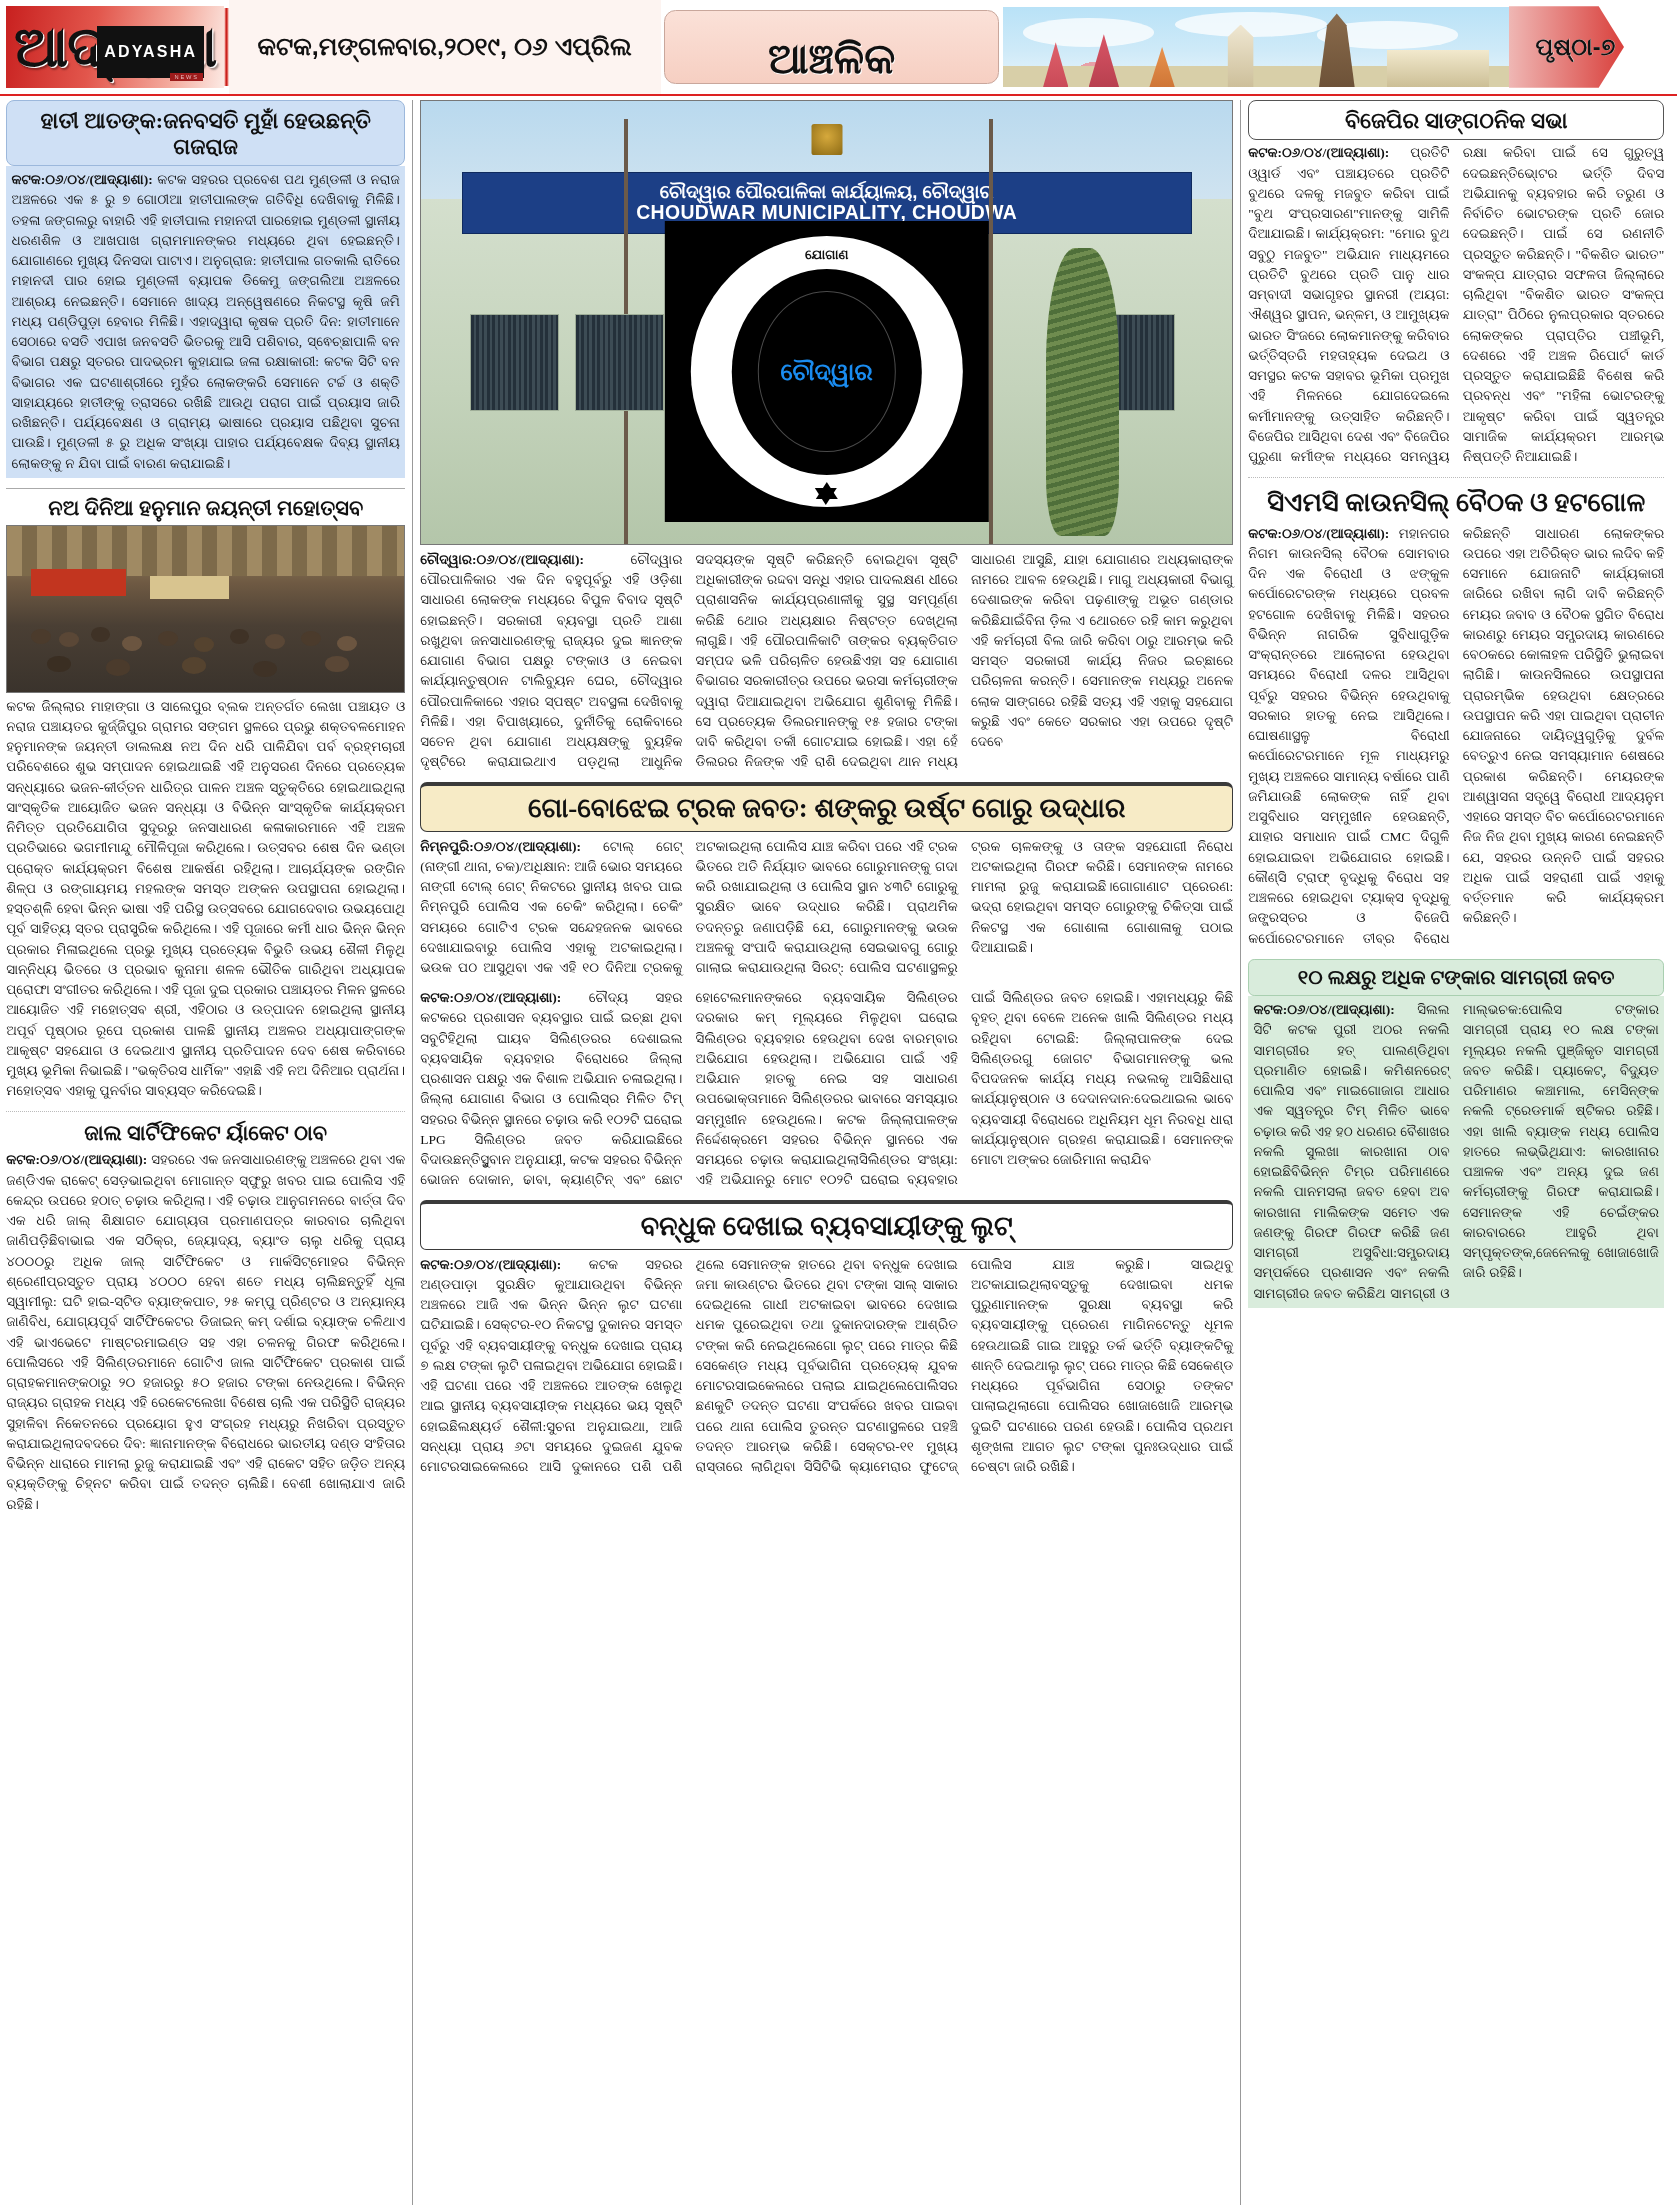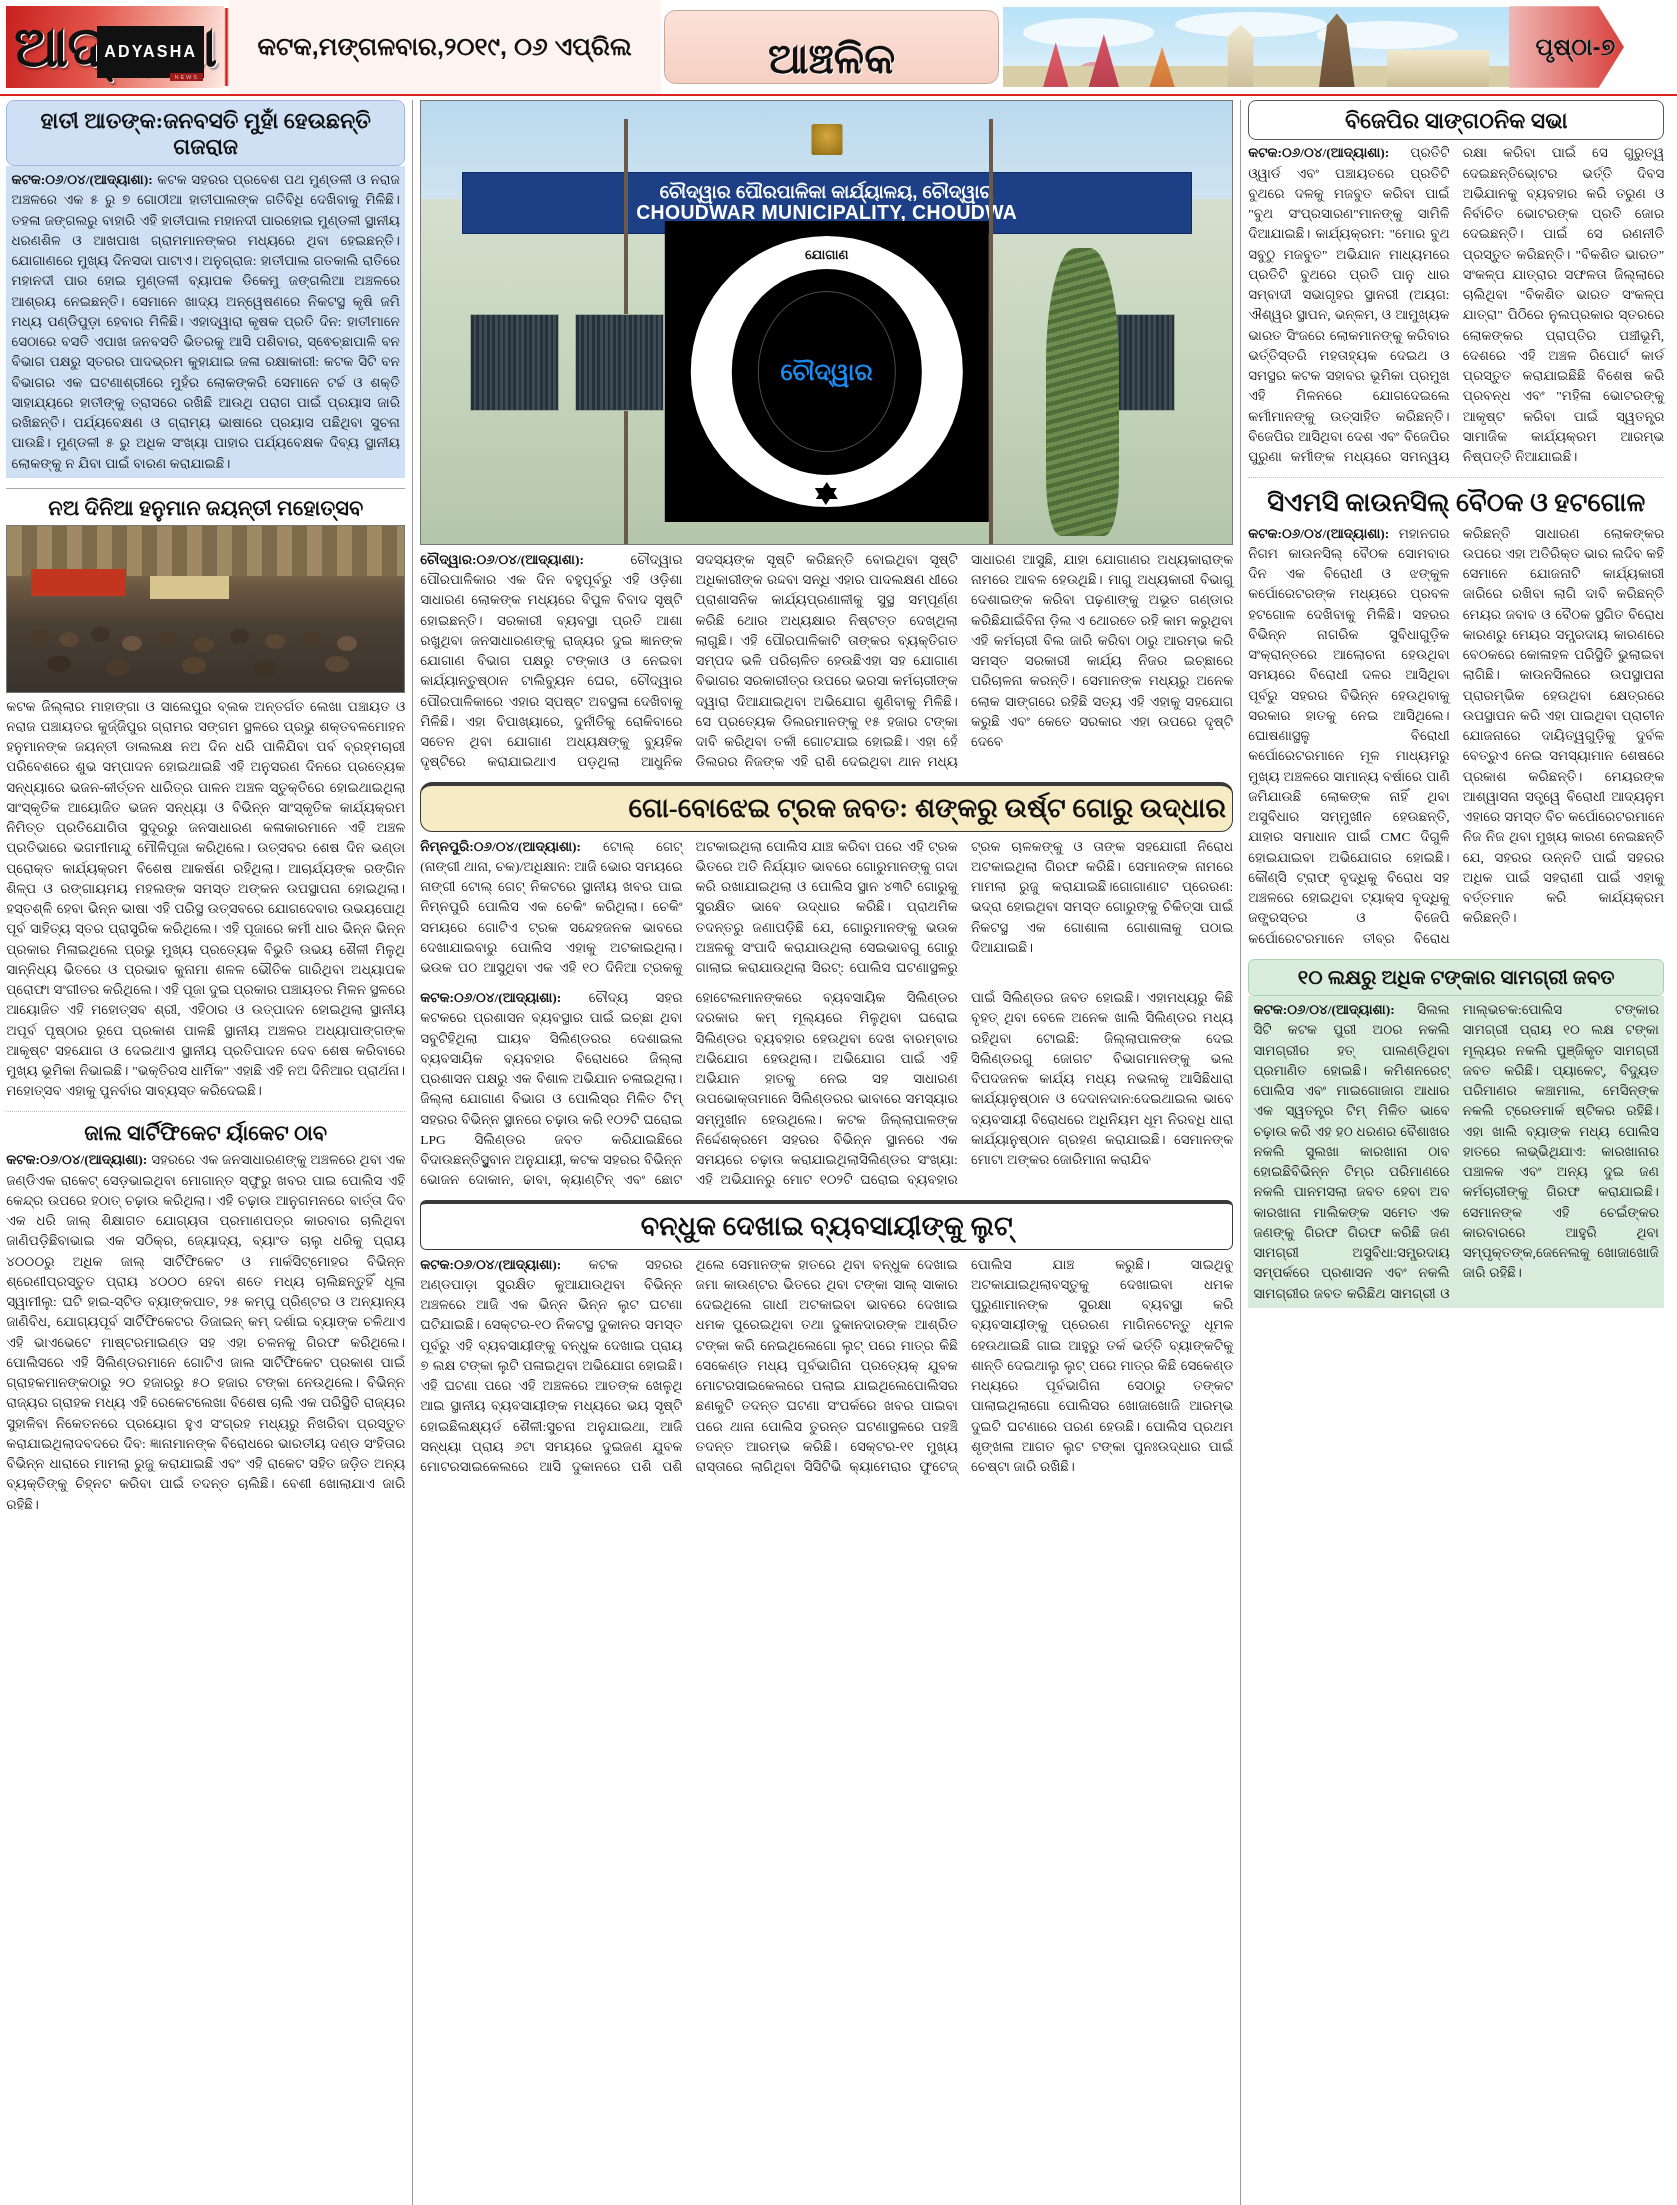--- a/index.html
+++ b/index.html
@@ -161,24 +161,23 @@
     background: #d9ecdc;
     border: 0.9px solid #a9cfb0;
     border-radius: 6.2px;
     padding: 6.2px 5.3px 5.3px;
     font-size: 20px;
   }
   .hl-box-cream {
     background: #f7ebc6;
     border: 0.9px solid #3a3a3a;
     border-top-width: 4.4px;
-    border-radius: 12px;
+    border-radius: 7px;
     padding: 7px 6.2px 6.2px;
     font-size: 27px;
-    text-align: right;
   }
   .hl-box-plain {
     background: #ffffff;
     border: 0.9px solid #3a3a3a;
     border-top-width: 4.4px;
     border-radius: 6.2px;
     padding: 7px 6.2px 6.2px;
     font-size: 27px;
   }
   .hl-plain-lg { font-size: 39px; padding: 4.4px 0 7px; }

